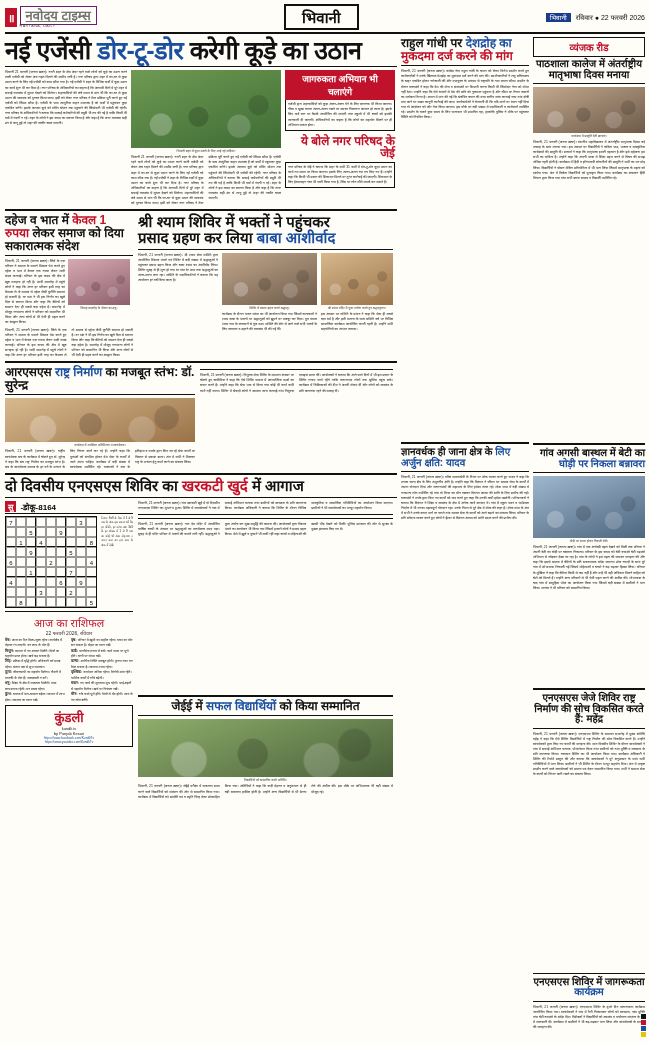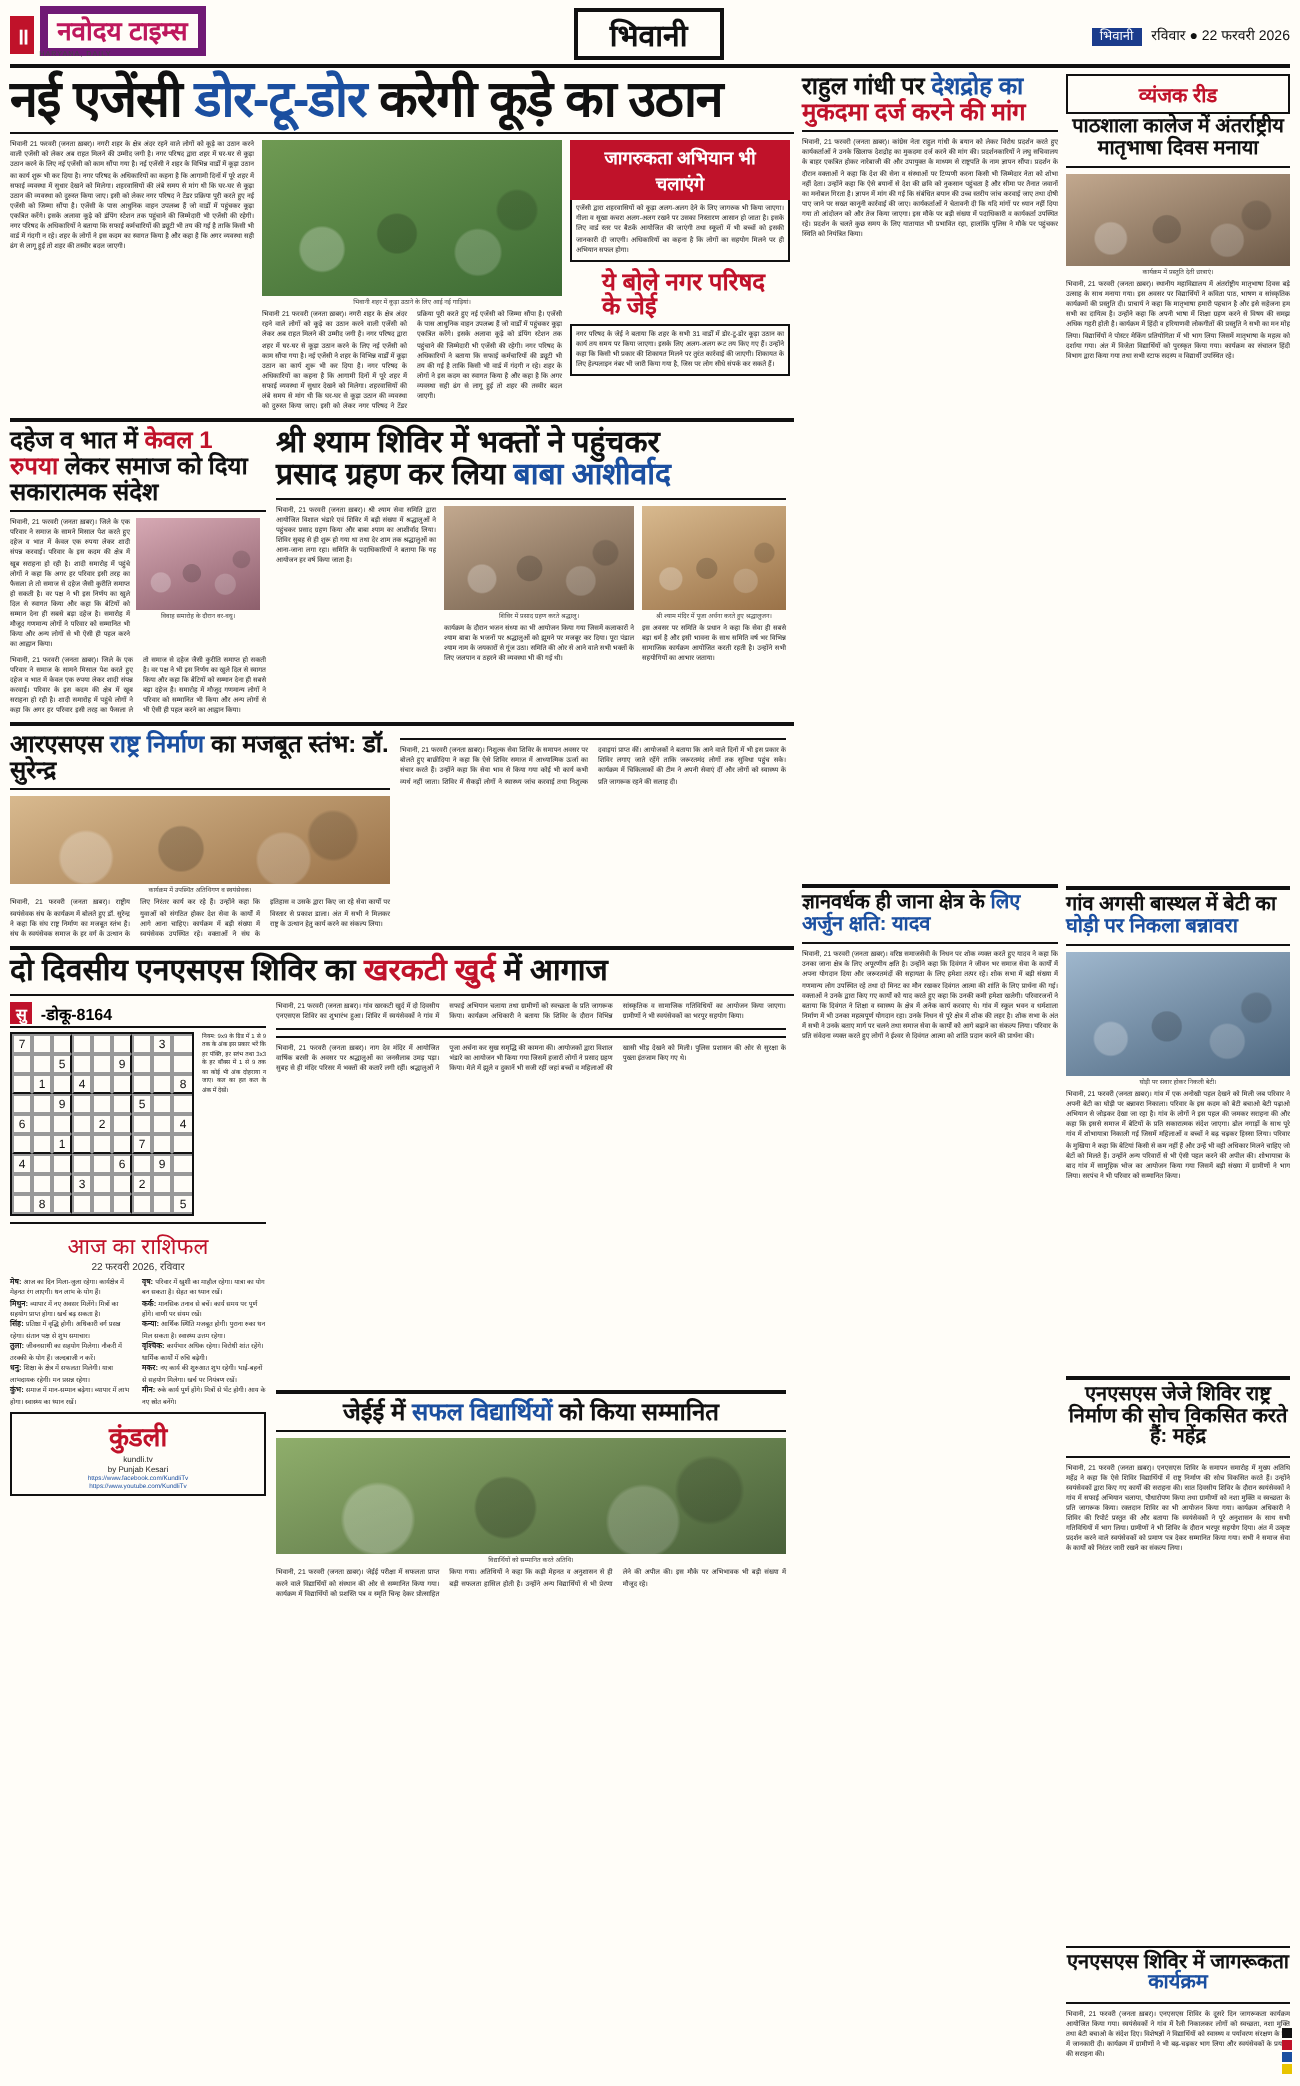--- a/index.html
+++ b/index.html
@@ -4,21 +4,21 @@
 <style>
   html,body{margin:0;padding:0;background:#9a9a9a;}
   body{font-family:"Liberation Sans", sans-serif;}
   .page{
     width:650px;height:1043px;background:#fffdf8;position:relative;overflow:hidden;
     box-sizing:border-box;padding:4px 5px;
   }
   .masthead{display:flex;align-items:center;justify-content:space-between;border-bottom:2px solid #111;padding-bottom:2px;}
   .logo-wrap{display:flex;align-items:center;gap:3px;}
   .logo-box{background:#c0122a;color:#fff;font-weight:bold;font-size:11px;padding:2px 3px;letter-spacing:-1px;}
-  .logo-text{font-size:13px;font-weight:bold;color:#be185d;border:4px solid #701a75;padding:1px 5px;}
+  .logo-text{font-size:13px;font-weight:bold;color:#737373;border:1px solid #701a75;padding:1px 5px;text-decoration:underline;}
   .logo-sub{font-size:3.6px;color:#444;display:block;letter-spacing:0.5px;}
   .edition{border:2px solid #111;font-size:15px;font-weight:bold;padding:1px 16px;color:#111;}
   .dateline{font-size:7px;color:#111;text-align:right;}
   .dateline .pill{background:#1b3c8c;color:#fff;padding:1px 4px;margin-right:3px;font-size:6.5px;}
 
   .cols{display:flex;gap:4px;margin-top:3px;height:990px;}
   .colA{width:392px;}
   .colB{width:128px;}
   .colC{width:112px;}
 
@@ -120,21 +120,21 @@
             <div class="body-text t1">भिवानी 21 फरवरी (जनता ख़बर)। नगरी शहर के क्षेत्र अंदर रहने वाले लोगों को कूड़े का उठान करने वाली एजेंसी को लेकर अब राहत मिलने की उम्मीद जगी है। नगर परिषद द्वारा शहर में घर-घर से कूड़ा उठान करने के लिए नई एजेंसी को काम सौंपा गया है। नई एजेंसी ने शहर के विभिन्न वार्डों में कूड़ा उठान का कार्य शुरू भी कर दिया है। नगर परिषद के अधिकारियों का कहना है कि आगामी दिनों में पूरे शहर में सफाई व्यवस्था में सुधार देखने को मिलेगा। शहरवासियों की लंबे समय से मांग थी कि घर-घर से कूड़ा उठान की व्यवस्था को दुरुस्त किया जाए। इसी को लेकर नगर परिषद ने टेंडर प्रक्रिया पूरी करते हुए नई एजेंसी को जिम्मा सौंपा है। एजेंसी के पास आधुनिक वाहन उपलब्ध हैं जो वार्डों में पहुंचकर कूड़ा एकत्रित करेंगे। इसके अलावा कूड़े को डंपिंग स्टेशन तक पहुंचाने की जिम्मेदारी भी एजेंसी की रहेगी। नगर परिषद के अधिकारियों ने बताया कि सफाई कर्मचारियों की ड्यूटी भी तय की गई है ताकि किसी भी वार्ड में गंदगी न रहे। शहर के लोगों ने इस कदम का स्वागत किया है और कहा है कि अगर व्यवस्था सही ढंग से लागू हुई तो शहर की तस्वीर बदल जाएगी।</div>
           </div>
           <div style="width:150px;">
             <div class="photo green" style="height:78px;"></div>
             <div class="cap">भिवानी शहर में कूड़ा उठाने के लिए आई नई गाड़ियां।</div>
             <div class="body-text t2" style="margin-top:2px;">भिवानी 21 फरवरी (जनता ख़बर)। नगरी शहर के क्षेत्र अंदर रहने वाले लोगों को कूड़े का उठान करने वाली एजेंसी को लेकर अब राहत मिलने की उम्मीद जगी है। नगर परिषद द्वारा शहर में घर-घर से कूड़ा उठान करने के लिए नई एजेंसी को काम सौंपा गया है। नई एजेंसी ने शहर के विभिन्न वार्डों में कूड़ा उठान का कार्य शुरू भी कर दिया है। नगर परिषद के अधिकारियों का कहना है कि आगामी दिनों में पूरे शहर में सफाई व्यवस्था में सुधार देखने को मिलेगा। शहरवासियों की लंबे समय से मांग थी कि घर-घर से कूड़ा उठान की व्यवस्था को दुरुस्त किया जाए। इसी को लेकर नगर परिषद ने टेंडर प्रक्रिया पूरी करते हुए नई एजेंसी को जिम्मा सौंपा है। एजेंसी के पास आधुनिक वाहन उपलब्ध हैं जो वार्डों में पहुंचकर कूड़ा एकत्रित करेंगे। इसके अलावा कूड़े को डंपिंग स्टेशन तक पहुंचाने की जिम्मेदारी भी एजेंसी की रहेगी। नगर परिषद के अधिकारियों ने बताया कि सफाई कर्मचारियों की ड्यूटी भी तय की गई है ताकि किसी भी वार्ड में गंदगी न रहे। शहर के लोगों ने इस कदम का स्वागत किया है और कहा है कि अगर व्यवस्था सही ढंग से लागू हुई तो शहर की तस्वीर बदल जाएगी।</div>
           </div>
           <div style="width:110px;">
             <div class="hbar">जागरुकता अभियान भी चलाएंगे</div>
             <div class="body-text t1" style="border:1px solid #111;border-top:0;padding:2px;">एजेंसी द्वारा शहरवासियों को कूड़ा अलग-अलग देने के लिए जागरुक भी किया जाएगा। गीला व सूखा कचरा अलग-अलग रखने पर उसका निस्तारण आसान हो जाता है। इसके लिए वार्ड स्तर पर बैठकें आयोजित की जाएंगी तथा स्कूलों में भी बच्चों को इसकी जानकारी दी जाएगी। अधिकारियों का कहना है कि लोगों का सहयोग मिलने पर ही अभियान सफल होगा।</div>
-            <div class="hl hl-m red" style="margin-top:4px;text-align:left;margin-left:16px;">ये बोले नगर परिषद के जेई</div>
+            <div class="hl hl-m red" style="margin-top:4px;text-align:right;">ये बोले नगर परिषद के जेई</div>
             <div class="body-text t1" style="border:1px solid #111;padding:2px;margin-top:2px;">नगर परिषद के जेई ने बताया कि शहर के सभी 31 वार्डों में डोर-टू-डोर कूड़ा उठान का कार्य तय समय पर किया जाएगा। इसके लिए अलग-अलग रूट तय किए गए हैं। उन्होंने कहा कि किसी भी प्रकार की शिकायत मिलने पर तुरंत कार्रवाई की जाएगी। शिकायत के लिए हेल्पलाइन नंबर भी जारी किया गया है, जिस पर लोग सीधे संपर्क कर सकते हैं।</div>
           </div>
         </div>
       </div>
 
       <div class="rule2"></div>
 
       <div style="display:flex;gap:5px;">
         <div style="width:128px;">
           <div class="hl hl-m">
@@ -375,21 +375,21 @@
       <div class="cap">कार्यक्रम में प्रस्तुति देती छात्राएं।</div>
       <div class="body-text t1" style="margin-top:2px;height:300px;overflow:hidden;">भिवानी, 21 फरवरी (जनता ख़बर)। स्थानीय महाविद्यालय में अंतर्राष्ट्रीय मातृभाषा दिवस बड़े उत्साह के साथ मनाया गया। इस अवसर पर विद्यार्थियों ने कविता पाठ, भाषण व सांस्कृतिक कार्यक्रमों की प्रस्तुति दी।
 
 प्राचार्य ने कहा कि मातृभाषा हमारी पहचान है और इसे सहेजना हम सभी का दायित्व है। उन्होंने कहा कि अपनी भाषा में शिक्षा ग्रहण करने से विषय की समझ अधिक गहरी होती है।
 
 कार्यक्रम में हिंदी व हरियाणवी लोकगीतों की प्रस्तुति ने सभी का मन मोह लिया। विद्यार्थियों ने पोस्टर मेकिंग प्रतियोगिता में भी भाग लिया जिसमें मातृभाषा के महत्व को दर्शाया गया।
 
 अंत में विजेता विद्यार्थियों को पुरस्कृत किया गया। कार्यक्रम का संचालन हिंदी विभाग द्वारा किया गया तथा सभी स्टाफ सदस्य व विद्यार्थी उपस्थित रहे।</div>
 
       <div class="rule2"></div>
-      <div class="hl hl-s" style="text-align:left;">
+      <div class="hl hl-s" style="text-align:right;">
         <span>गांव अगसी बास्थल में बेटी का</span>
         <span class="blue">घोड़ी पर निकला बन्नावरा</span>
       </div>
       <div class="rule"></div>
       <div class="photo blue" style="height:62px;"></div>
       <div class="cap">घोड़ी पर सवार होकर निकली बेटी।</div>
       <div class="body-text t1" style="margin-top:2px;height:140px;overflow:hidden;">भिवानी, 21 फरवरी (जनता ख़बर)। गांव में एक अनोखी पहल देखने को मिली जब परिवार ने अपनी बेटी का घोड़ी पर बन्नावरा निकाला। परिवार के इस कदम को बेटी बचाओ बेटी पढ़ाओ अभियान से जोड़कर देखा जा रहा है।
 
 गांव के लोगों ने इस पहल की जमकर सराहना की और कहा कि इससे समाज में बेटियों के प्रति सकारात्मक संदेश जाएगा। ढोल नगाड़ों के साथ पूरे गांव में शोभायात्रा निकाली गई जिसमें महिलाओं व बच्चों ने बढ़ चढ़कर हिस्सा लिया।
 

